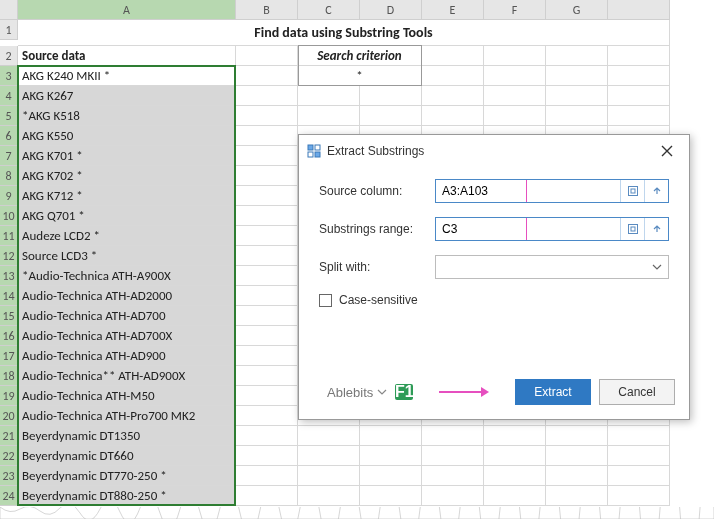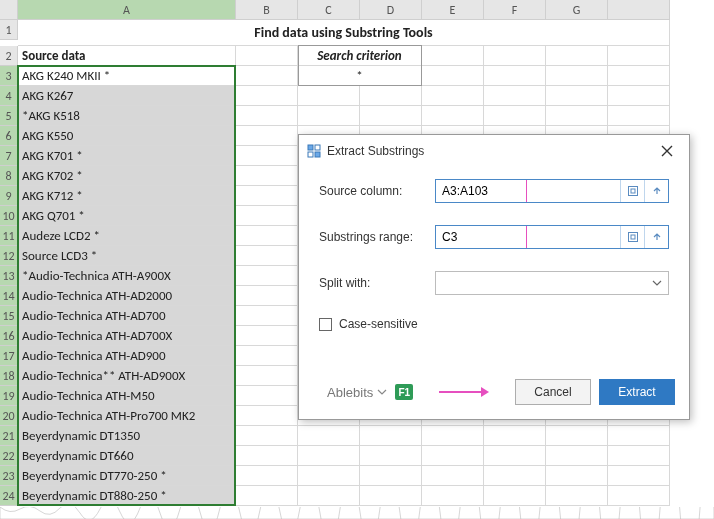--- a/index.html
+++ b/index.html
@@ -104,21 +104,21 @@
   .dlg-close {
     margin-left: auto;
     width: 28px; height: 20px;
     display: flex; align-items: center; justify-content: center;
     cursor: pointer;
   }
   .dlg-body { padding: 14px 20px 10px 20px; }
   .row {
     display: flex;
     align-items: center;
-    margin-bottom: 22px;
+    margin-bottom: 14px;
     gap: 10px;
   }
   .row label { width: 106px; font-size: 12px; }
   .inwrap {
     flex: 1;
     display: flex;
     align-items: stretch;
     border: 1px solid #4a88c7;
     height: 24px;
     background: #fff;
@@ -166,21 +166,21 @@
   }
   .brand {
     font-size: 13px;
     color: #777;
     display: flex; align-items: center; gap: 4px;
   }
   .f1 {
     width: 18px; height: 16px;
     background: #2e9b57;
     color: #fff;
-    font-size: 10px;
+    font-size: 16px;
     border-radius: 2px;
     display: flex; align-items: center; justify-content: center;
     font-weight: bold;
   }
   .arrow {
     flex: 1;
     display: flex; align-items: center; justify-content: center;
   }
   .arrow svg { width: 54px; height: 14px; }
   .btn {
@@ -509,22 +509,22 @@
           <path d="M1 3 L5 7 L9 3" fill="none" stroke="#888" stroke-width="1.2"></path>
         </svg>
     </div>
     <div class="f1">F1</div>
     <div class="arrow">
       <svg viewBox="0 0 54 14">
           <line x1="2" y1="7" x2="44" y2="7" stroke="#e64fbf" stroke-width="2"></line>
           <path d="M44 2 L52 7 L44 12 Z" fill="#e64fbf"></path>
         </svg>
     </div>
+    <div class="btn primary">Extract</div>
     <div class="btn">Cancel</div>
-    <div class="btn primary">Extract</div>
   </div>
 </div>
 
 <div class="ragged">
   <svg viewBox="0 0 714 12" preserveAspectRatio="none">
     <path d="M0 0 Q10 8 20 2 T40 4 T60 1 T80 6 T100 2 T120 5 T140 1 T160 6 T180 2 T200 5 T220 1 T240 6 T260 3 T280 5 T300 1 T320 6 T340 2 T360 5 T380 1 T400 6 T420 2 T440 5 T460 1 T480 6 T500 2 T520 5 T540 1 T560 6 T580 2 T600 5 T620 1 T640 6 T660 2 T680 5 T700 1 T714 4 L714 12 L0 12 Z" fill="#fff" stroke="#bbb" stroke-width="0.6"></path>
   </svg>
 </div>
 
 </body></html>

